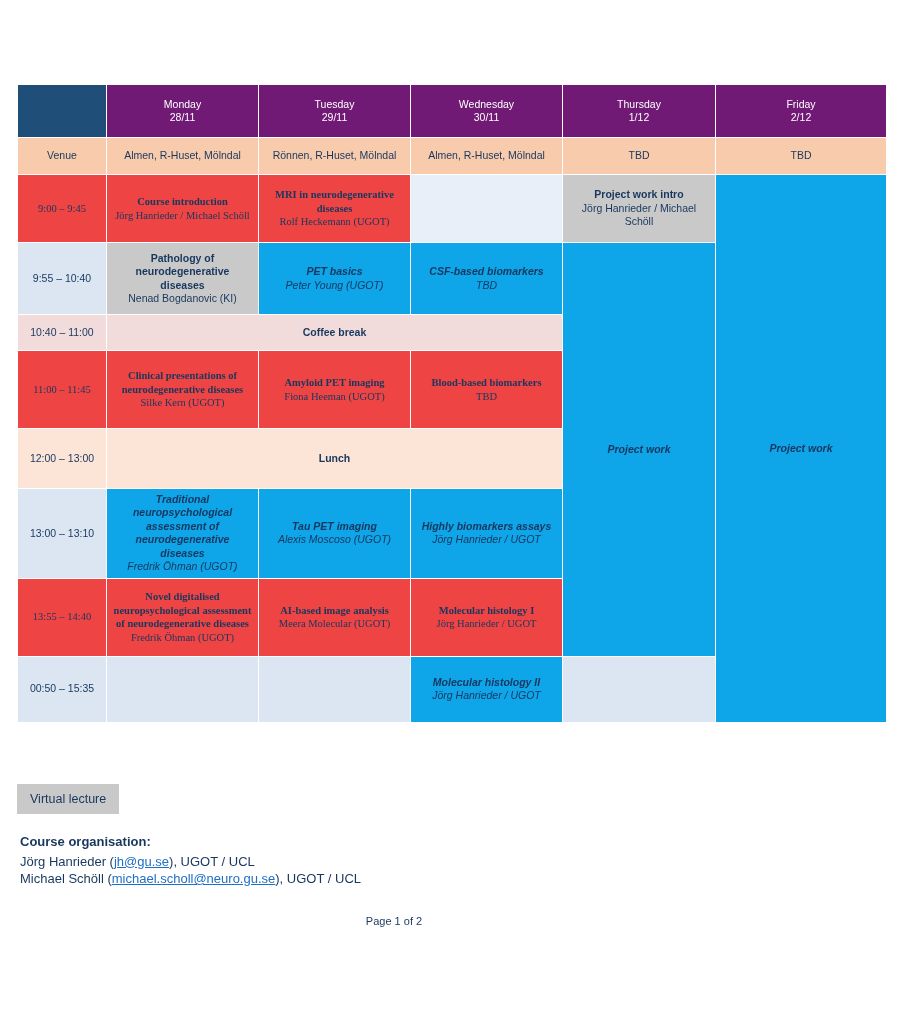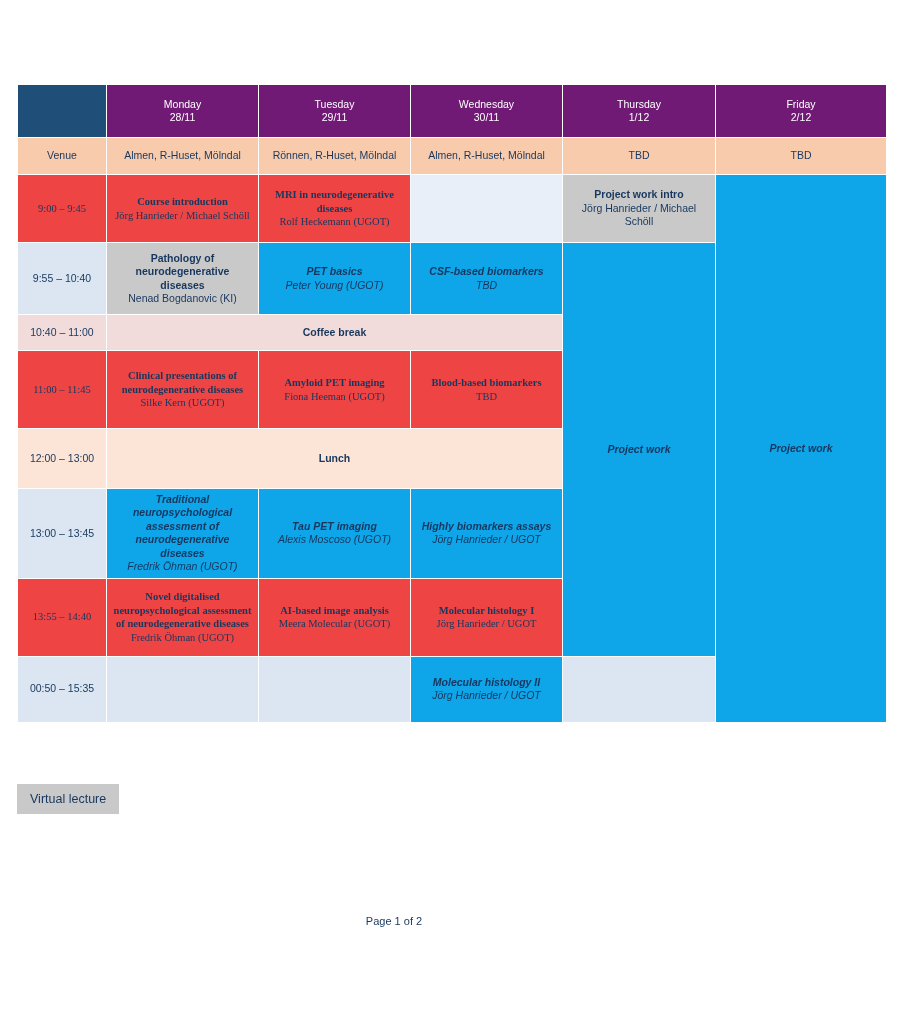--- a/index.html
+++ b/index.html
@@ -257,21 +257,21 @@
           <span class="who">TBD</span>
         </td>
       </tr>
 
       <tr style="height:60px;padding-left:8px;">
         <td class="time cell-lunch" style="font-weight:normal;">12:00 – 13:00</td>
         <td class="cell-lunch" colspan="3">Lunch</td>
       </tr>
 
       <tr style="height:78px;">
-        <td class="time">13:00 – 13:45</td>
+        <td class="time">13:00 – 13:10</td>
         <td class="cell">
           <span class="title">Traditional neuropsychological assessment of neurodegenerative diseases</span>
           <span class="who">Fredrik Öhman (UGOT)</span>
         </td>
         <td class="cell">
           <span class="title">Tau PET imaging</span>
           <span class="who">Alexis Moscoso (UGOT)</span>
         </td>
         <td class="cell">
           <span class="title">Highly biomarkers assays</span>
@@ -303,16 +303,25 @@
           <span class="title">Molecular histology II</span>
           <span class="who">Jörg Hanrieder / UGOT</span>
         </td>
         <td class="cell-empty"></td>
       </tr>
     </tbody>
   </table>
 
   <div class="legend">Virtual lecture</div>
 
+  <div class="org">
+    <span class="org-title">Course organisation:</span>
+    <div>
+      <span>Jörg Hanrieder (</span><a href="#">jh@gu.se</a><span>), UGOT / UCL</span>
+    </div>
+    <div>
+      <span>Michael Schöll (</span><a href="#">michael.scholl@neuro.gu.se</a><span>), UGOT / UCL</span>
+    </div>
+  </div>
 
   <div class="footer">Page 1 of 2</div>
 
 </div>
 
 </body></html>

